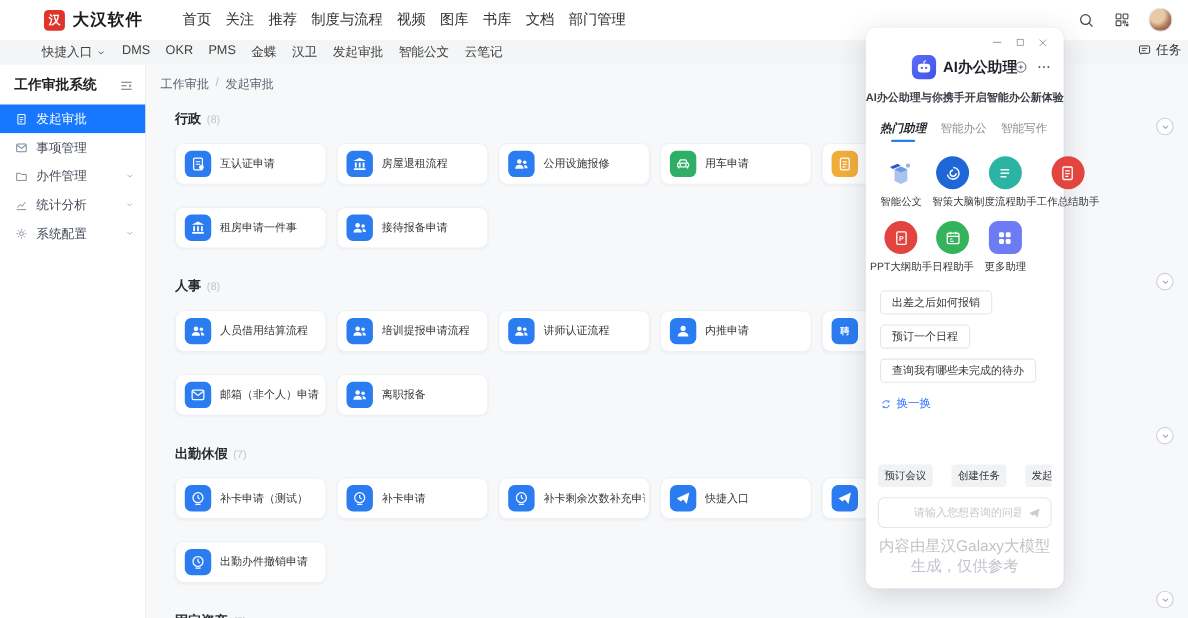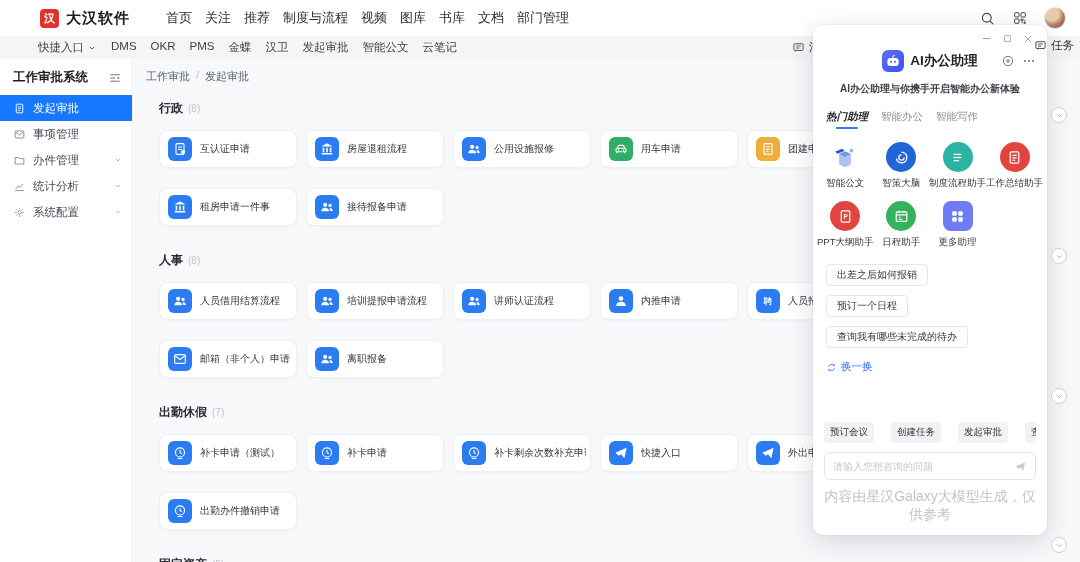--- a/index.html
+++ b/index.html
@@ -56,21 +56,21 @@
   .card-row { display:flex; gap:9px; margin-top:20px; }
   .section-header + .card-row { margin-top:13px; }
   .card { width:138px; min-width:138px; height:38px; background:#fff; border:1px solid #eff0f2; border-radius:8px;
           box-shadow:0 1px 2px rgba(20,40,80,.03); display:flex; align-items:center; gap:8px;
           padding:0 4px 0 8px; cursor:pointer; }
   .card-tile { width:24px; height:24px; min-width:24px; border-radius:6px; color:#fff;
                display:flex; align-items:center; justify-content:center; }
   .card-label { font-size:10px; color:#33363c; white-space:nowrap; overflow:hidden; }
 
   
-  .ai-panel { position:absolute; left:813px; top:25px; width:234px; height:510px; background:#fff;
+  .ai-panel { position:absolute; left:787px; top:25px; width:180px; height:510px; background:#fff;
               border-radius:10px; box-shadow:0 6px 26px rgba(20,35,70,.16), 0 0 0 1px rgba(0,0,0,.03); z-index:20; }
   .win-controls { position:absolute; top:7px; right:13px; display:flex; gap:9px; color:#8a8f98; }
   .win-controls .ic { cursor:pointer; }
   .panel-header { margin-top:25px; display:flex; align-items:center; justify-content:center; gap:6px; position:relative; }
   .robot-tile { width:22px; height:22px; border-radius:6px; background:linear-gradient(135deg,#5d6ef4,#3c54ee);
                 display:flex; align-items:center; justify-content:center; }
   .panel-title { font-size:13.5px; font-weight:700; color:#1f2329; }
   .header-actions { position:absolute; right:11px; display:flex; gap:7px; color:#5f646c; }
   .header-actions .ic { cursor:pointer; }
   .panel-subtitle { margin-top:10px; text-align:center; font-size:10px; font-weight:700; color:#3a3f46; }
@@ -91,21 +91,21 @@
   .sugg-chip.firstchip { margin-top:15px; }
   .refresh-row { margin:12px 0 0 13px; display:flex; align-items:center; gap:4px;
                  color:#3370ff; font-size:10.5px; cursor:pointer; }
   .panel-bottom { position:absolute; left:11px; right:11px; bottom:11px; }
   .qa-row { display:flex; gap:17px; overflow:hidden; }
   .qa-chip { background:#f1f2f4; border-radius:4px; padding:4px 6px; font-size:9.5px; color:#33363c;
              white-space:nowrap; cursor:pointer; flex:none; }
   .ai-input-wrap { margin-top:9px; height:28px; border:1px solid #e4e6ea; border-radius:6px; background:#fff;
                    display:flex; align-items:center; gap:6px; padding:0 8px; }
   .ai-input { border:none; outline:none; flex:1; min-width:0; font-size:10px; color:#333; background:transparent;
-              font-family:inherit; }
+              font-family:inherit;margin-left:24px; }
   .ai-input::placeholder { color:#c4c8ce; }
   .send { color:#c9cdd3; cursor:pointer; }
   .panel-footer { margin-top:8px; text-align:center; font-size:14px; color:#c0c4ca; }
 
   
   .anchor-btn { position:absolute; right:13px; width:16px; height:16px; border-radius:50%;
                 border:1px solid #cdd1d7; background:#fff; color:#9aa0a8;
                 display:flex; align-items:center; justify-content:center; z-index:30; cursor:pointer; }
 </style>
 </head>

